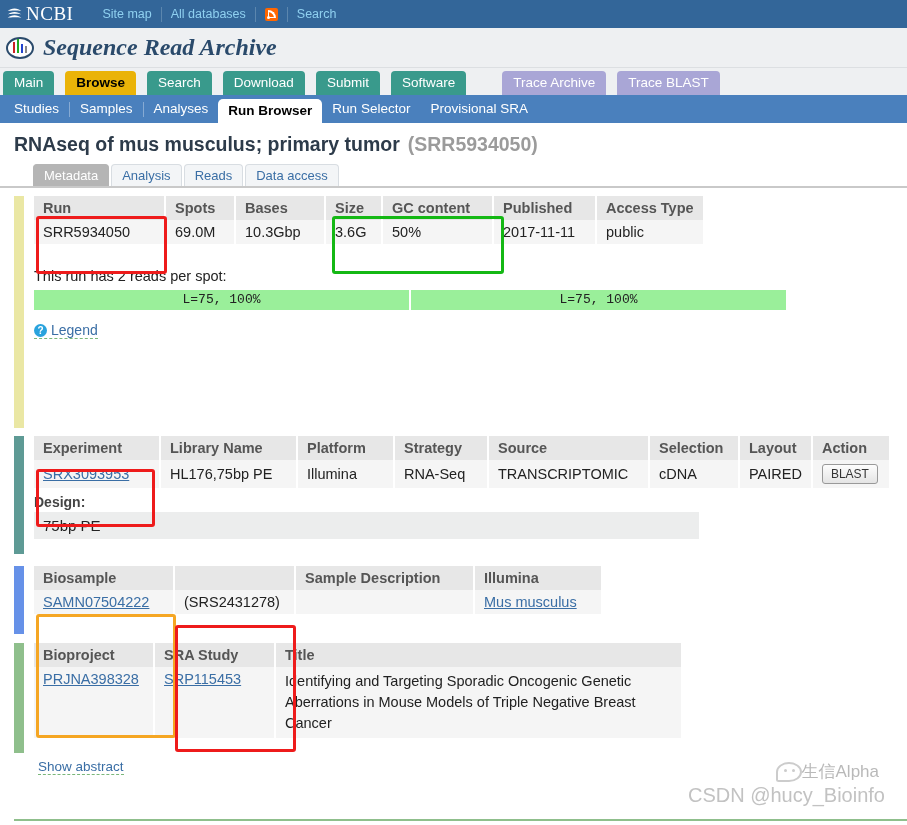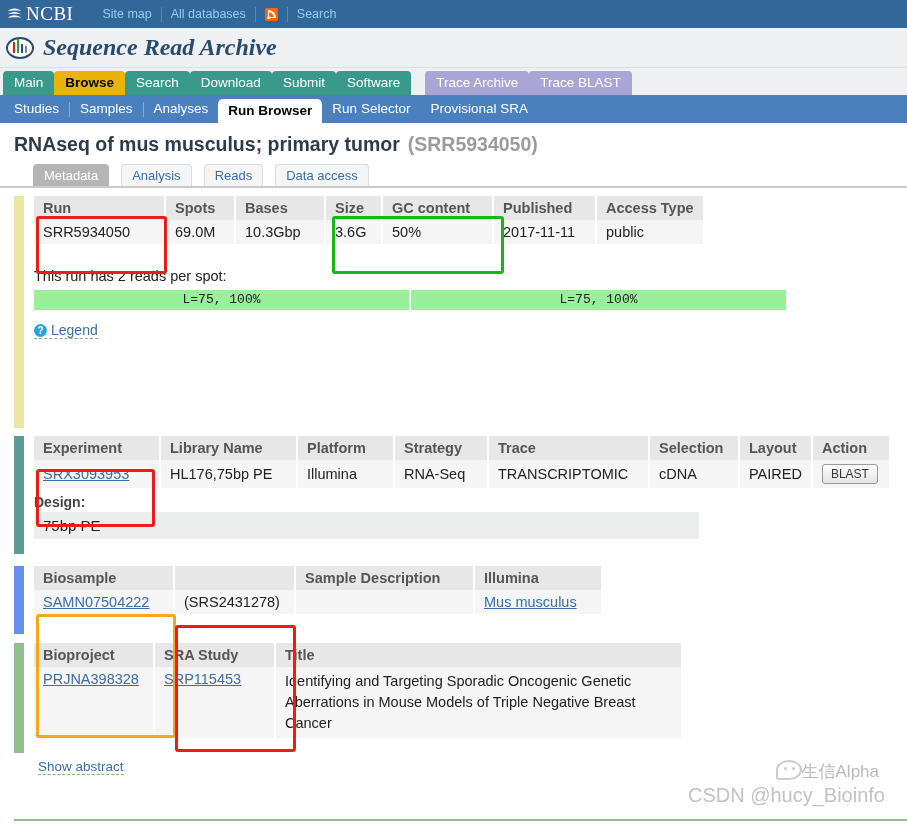--- a/index.html
+++ b/index.html
@@ -84,21 +84,21 @@
   .sra-title {
     font-family: "Liberation Serif", serif;
     font-style: italic; font-weight: bold;
     font-size: 24px; color: #2a4a6b;
   }
 
   
   .tabrow {
     height: 27px; background: #eef0f2;
     display: flex; align-items: flex-end;
-    padding-left: 3px; gap: 0;
+    padding-left: 3px; gap: 11px;
   }
   .tab {
     height: 24px; line-height: 24px;
     padding: 0 11px;
     background: #399a8c;
     color: #fff; font-size: 13.5px;
     border-radius: 4px 4px 0 0;
     cursor: pointer; white-space: nowrap;
   }
   .tab.active {
@@ -130,21 +130,21 @@
   .page-title {
     padding: 10px 0 8px 14px;
     font-size: 19.5px; font-weight: bold;
     color: #2d3b4a;
   }
   .page-title .acc { color: #9b9b9b; margin-left: 8px; font-weight: bold; }
 
   
   .meta-tabs {
     display: flex; align-items: flex-end;
-    padding-left: 33px; gap: 12px;
+    padding-left: 33px; gap: 2px;
     border-bottom: 2px solid #c9c9c9;
     height: 24px;
   }
   .mtab {
     font-size: 13px; padding: 3px 10px 3px;
     background: #f3f5f7; color: #3a6ea5;
     border: 1px solid #d8dde2; border-bottom: none;
     border-radius: 4px 4px 0 0; cursor: pointer;
   }
   .mtab.active { background: #b5b5b5; color: #fff; border-color: #b5b5b5; }
@@ -225,21 +225,21 @@
     border-style: solid; border-radius: 3px;
   }
   .annot.red   { border-color: #ee1b1b; border-width: 3px; }
   .annot.green { border-color: #14b814; border-width: 3px; }
   .annot.orange{ border-color: #f5a623; border-width: 3px; }
 
   
   .wm { position: absolute; pointer-events: none; user-select: none; }
   .wm-alpha {
     right: 28px; bottom: 42px;
-    display: flex; align-items: flex-start; gap: 0;
+    display: flex; align-items: center; gap: 0;
     color: #b9b9b9; font-size: 17px;
     font-family: "Liberation Sans", sans-serif;
   }
   .wechat {
     width: 26px; height: 20px; border-radius: 50% 50% 50% 10%;
     border: 2px solid #cccccc; position: relative;
   }
   .wechat i {
     position: absolute; width: 3px; height: 3px; border-radius: 50%;
     background: #cccccc; top: 5px;
@@ -380,21 +380,21 @@
 <div class="block" style="margin-top:8px;">
   <div class="stripe" style="background:#5e9a95;height:118px"></div>
   <div class="block-body">
     <table class="rec">
       <tbody>
           <tr>
         <th style="width:126px">Experiment</th>
         <th style="width:137px">Library Name</th>
         <th style="width:97px">Platform</th>
         <th style="width:94px">Strategy</th>
-        <th style="width:161px">Trace</th>
+        <th style="width:161px">Source</th>
         <th style="width:90px">Selection</th>
         <th style="width:71px">Layout</th>
         <th style="width:78px">Action</th>
       </tr>
       <tr>
         <td>
           <a href="#">SRX3093953</a>
         </td>
         <td>HL176,75bp PE</td>
         <td>Illumina</td>

